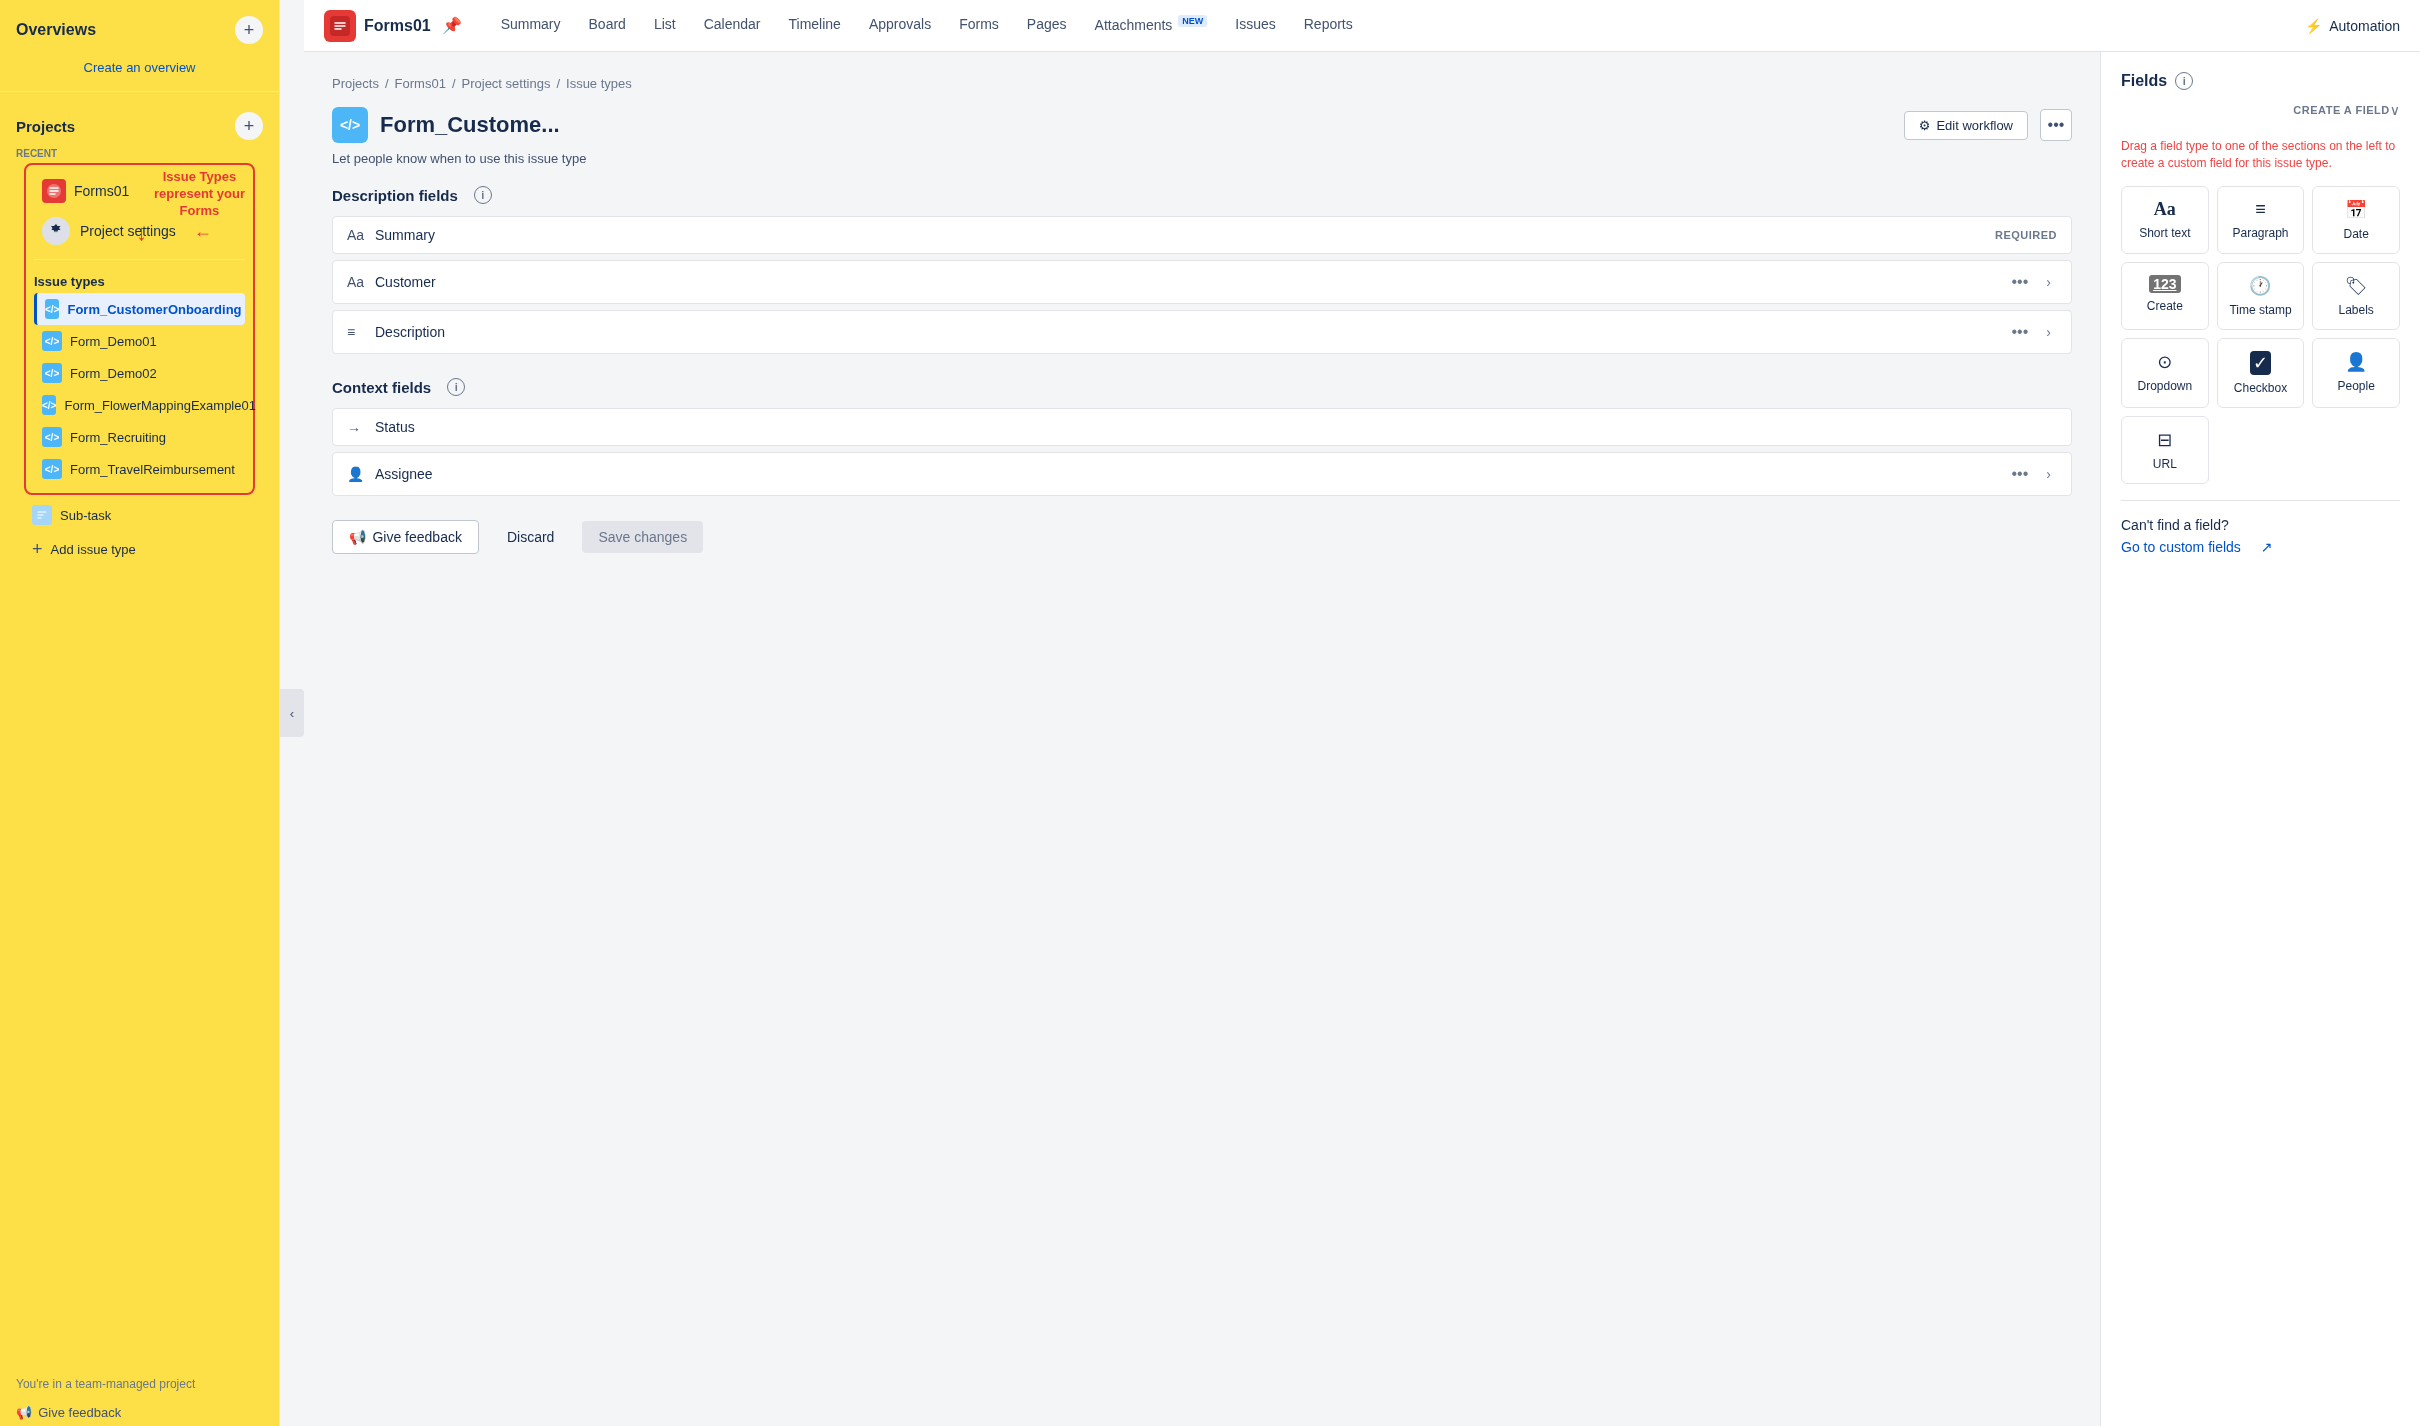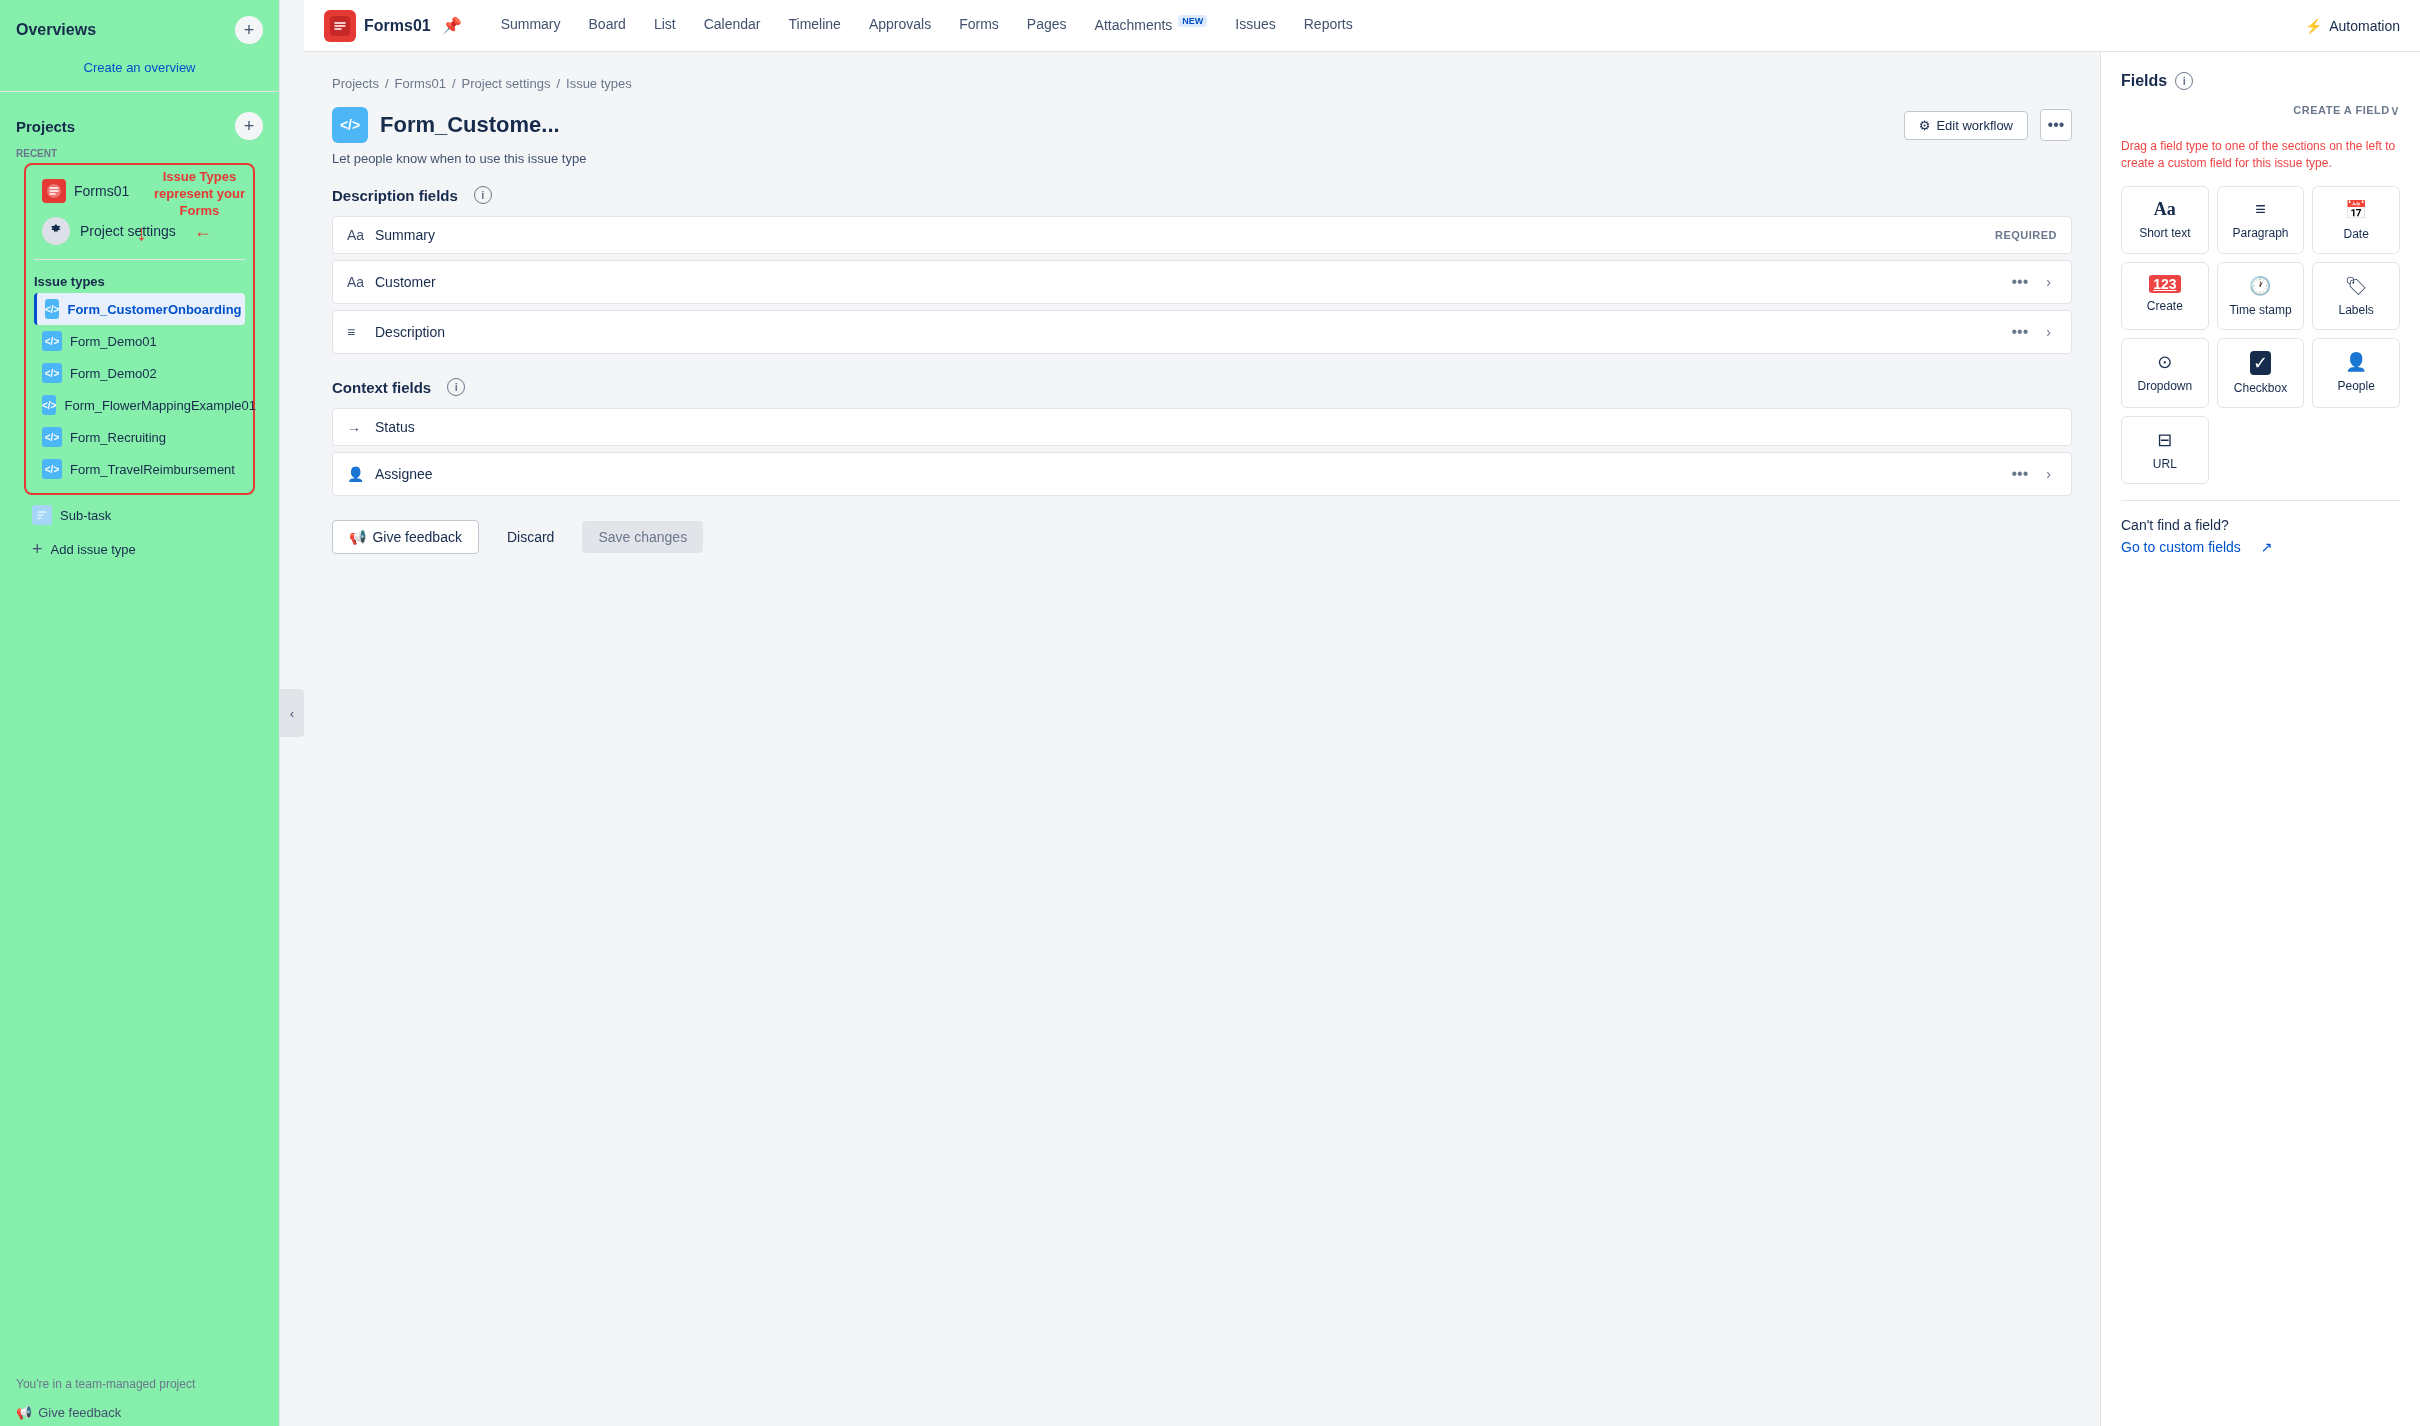--- a/index.html
+++ b/index.html
@@ -1,19 +1,19 @@
 <!DOCTYPE html>
 <html><head>
   <meta charset="utf-8">
   <style>
     * { box-sizing: border-box; margin: 0; padding: 0; }
     body { font-family: -apple-system, BlinkMacSystemFont, 'Segoe UI', sans-serif; background: #f4f5f7; display: flex; height: 100vh; overflow: hidden; font-size: 14px; }
 
     
-    .sidebar { width: 280px; min-width: 280px; background: #86efac; border-right: 1px solid #e2e4ea; display: flex; flex-direction: column; overflow-y: auto; }
+    .sidebar { width: 280px; min-width: 280px; background: #fde047; border-right: 1px solid #e2e4ea; display: flex; flex-direction: column; overflow-y: auto; }
     .sidebar-header { padding: 16px 16px 8px; display: flex; align-items: center; justify-content: space-between; }
     .sidebar-title { font-size: 16px; font-weight: 700; color: #172b4d; }
     .sidebar-add-btn { width: 28px; height: 28px; border-radius: 50%; border: none; background: #f4f5f7; cursor: pointer; font-size: 18px; display: flex; align-items: center; justify-content: center; color: #42526e; }
     .create-overview { text-align: center; padding: 8px 16px; color: #0052cc; font-size: 13px; cursor: pointer; }
     .projects-section { padding: 12px 16px 4px; }
     .projects-header { display: flex; align-items: center; justify-content: space-between; margin-bottom: 8px; }
     .projects-label { font-size: 15px; font-weight: 700; color: #172b4d; }
     .recent-label { font-size: 10px; font-weight: 600; color: #6b778c; text-transform: uppercase; margin: 8px 0 4px; }
     .sidebar-project-item { display: flex; align-items: center; gap: 8px; padding: 6px 8px; border-radius: 4px; cursor: pointer; color: #172b4d; font-size: 14px; }
     .project-icon { width: 24px; height: 24px; border-radius: 4px; background: #e53935; display: flex; align-items: center; justify-content: center; color: white; font-size: 12px; }
@@ -355,21 +355,21 @@
           <span class="field-type-icon" style="font-size:18px;">≡</span>
           <span class="field-type-name">Paragraph</span>
         </div>
 
         <div class="field-type-card">
           <span class="field-type-icon" style="font-size:18px;">📅</span>
           <span class="field-type-name">Date</span>
         </div>
 
         <div class="field-type-card">
-          <span class="field-type-icon" style="font-size:14px; font-weight:700; background:#ef4444; color:white; border-radius:3px; padding:1px 4px;text-decoration:underline;">123</span>
+          <span class="field-type-icon" style="font-size:14px; font-weight:700; background:#737373; color:white; border-radius:3px; padding:1px 4px;text-decoration:underline;">123</span>
           <span class="field-type-name">Create</span>
         </div>
 
         <div class="field-type-card">
           <span class="field-type-icon" style="font-size:18px;">🕐</span>
           <span class="field-type-name">Time stamp</span>
         </div>
 
         <div class="field-type-card">
           <span class="field-type-icon" style="font-size:18px;">🏷</span>

